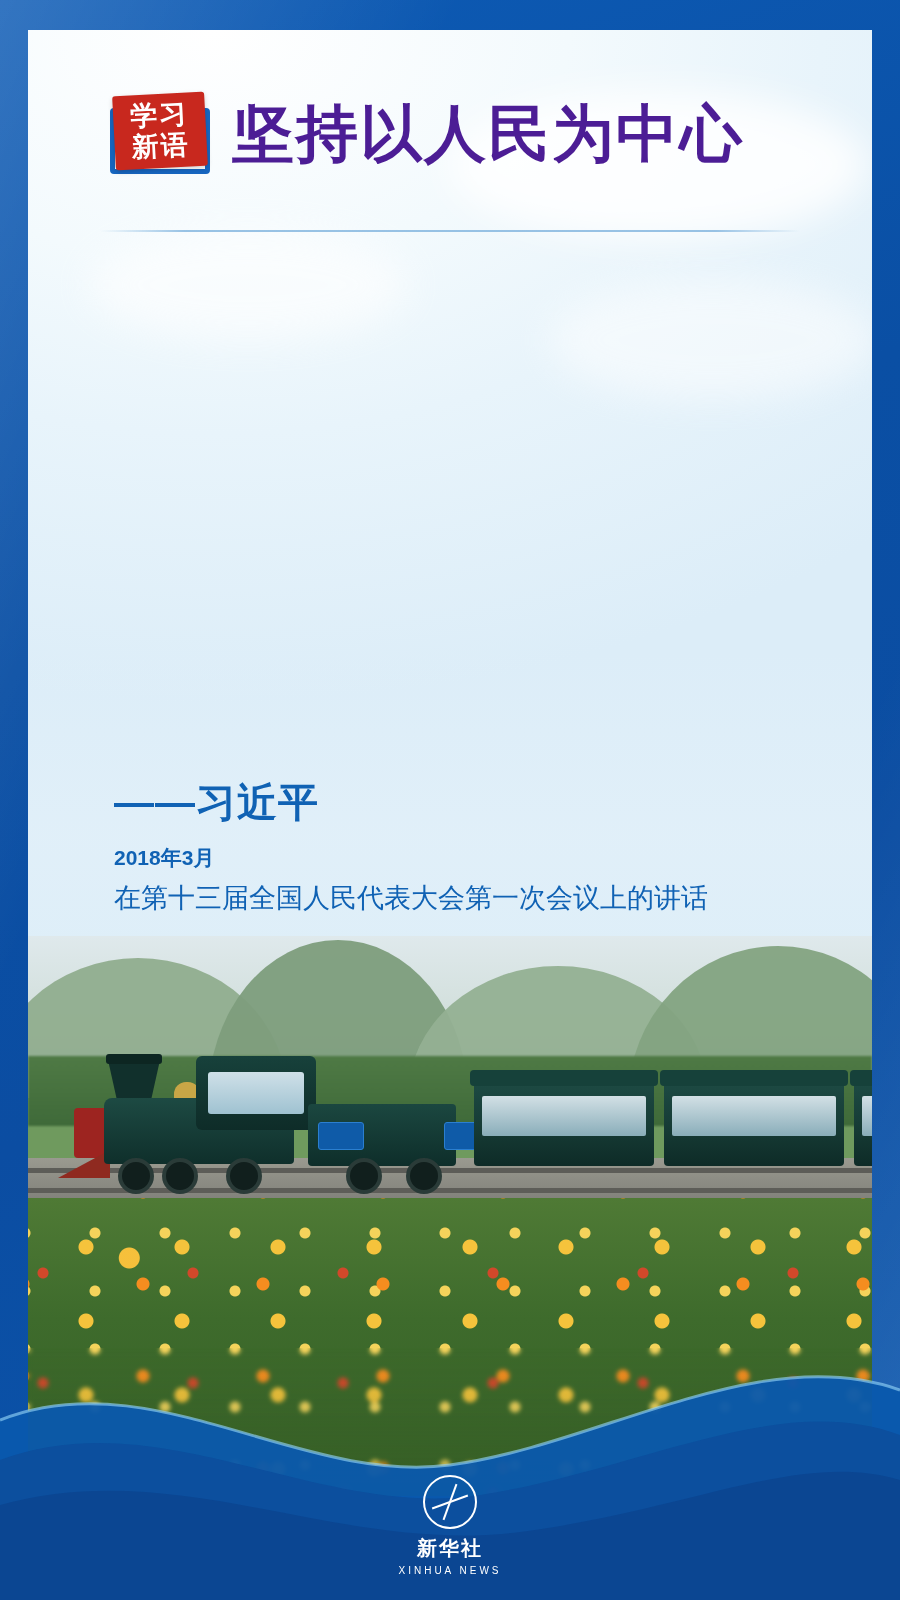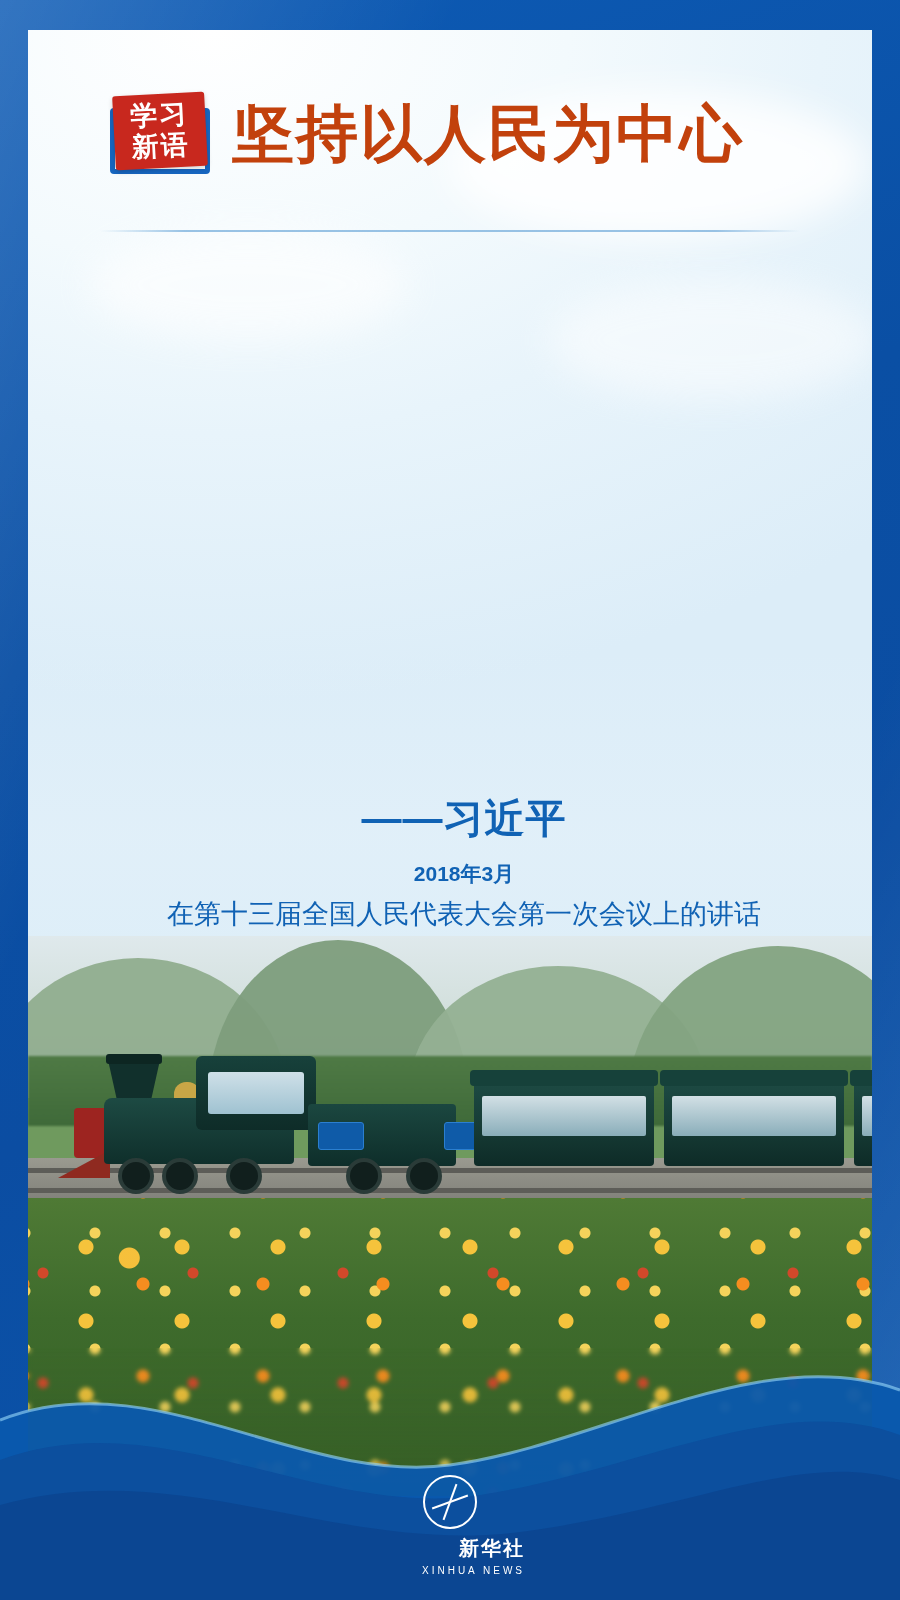--- a/index.html
+++ b/index.html
@@ -120,21 +120,21 @@
     letter-spacing: 2px;
     transform: rotate(-3deg);
     box-shadow: 0 2px 5px rgba(0,0,0,0.18);
   }
   .logo-seal .l1 { font-size: 27px; margin-bottom: 4px; }
   .logo-seal .l2 { font-size: 27px; }
 
   .title {
     font-size: 62px;
     font-weight: 800;
-    color: #c2410c;
+    color: #4c1d95;
     letter-spacing: 2px;
     line-height: 1;
     white-space: nowrap;
   }
 
   .divider {
     position: absolute;
     left: 72px;
     top: 200px;
     width: 700px;
@@ -156,23 +156,22 @@
     text-justify: inter-ideograph;
     text-indent: 2em;
     letter-spacing: 0.5px;
   }
 
   .attrib {
     position: absolute;
     right: 58px;
     top: 745px;
     width: 700px;
-    text-align: center;
+    text-align: left;
     color: #1062b4;
-    margin-top: 16px;
   }
   .attrib .author {
     font-size: 40px;
     font-weight: 700;
     letter-spacing: 1px;
     margin-bottom: 14px;
   }
   .attrib .date {
     font-size: 21px;
     font-weight: 600;
@@ -336,21 +335,21 @@
     height: 330px;
     pointer-events: none;
   }
 
   .xinhua {
     position: absolute;
     left: 50%;
     bottom: 24px;
     transform: translateX(-50%);
     width: 150px;
-    text-align: right;
+    text-align: center;
     color: #ffffff;
   }
   .xinhua .mark {
     width: 50px; height: 50px;
     margin: 0 auto 6px auto;
     border: 2px solid #ffffff;
     border-radius: 50%;
     position: relative;
   }
   .xinhua .mark:before {

